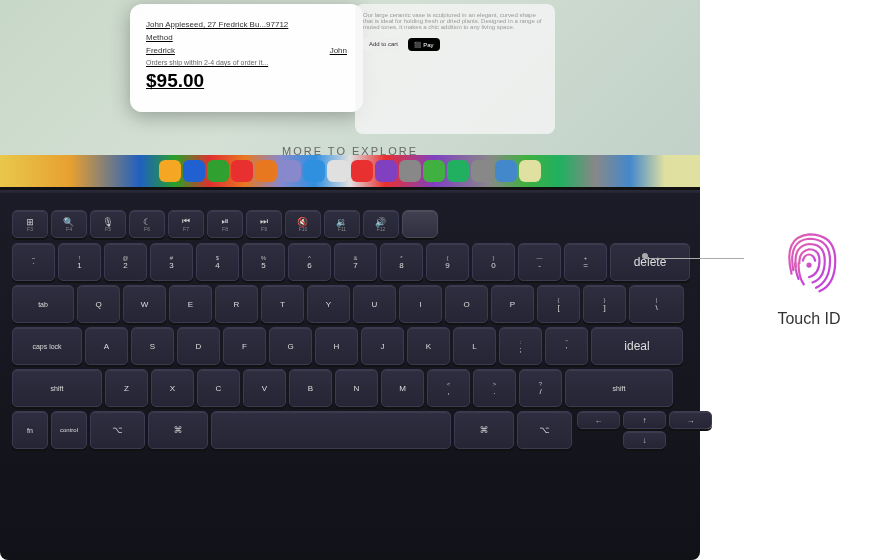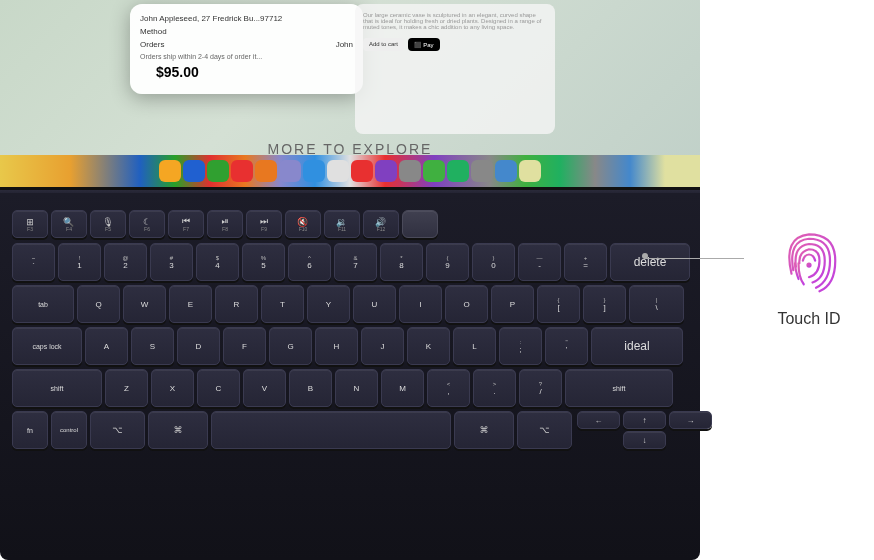--- a/index.html
+++ b/index.html
@@ -34,38 +34,39 @@
     }
 
     
     .apple-pay-modal {
       position: absolute;
       top: 4px;
       left: 130px;
       width: 233px;
       background: rgba(255,255,255,0.95);
       border-radius: 12px;
-      padding: 10px;
+      padding: 16px;
       box-shadow: 0 4px 20px rgba(0,0,0,0.3);
       font-size: 9px;
+      text-decoration: underline;
     }
 
     .modal-row {
       display: flex;
       justify-content: space-between;
       margin-bottom: 4px;
       color: #333;
       font-size: 8px;
     }
 
     .modal-price {
-      font-size: 14px;
+      font-size: 19px;
       font-weight: 700;
       color: #000;
-      margin: 4px 16px;
+      margin: 4px 0;
     }
 
     .modal-pay-btn {
       background: #000;
       color: #fff;
       border-radius: 6px;
       padding: 5px;
       text-align: center;
       font-size: 9px;
       margin-top: 5px;
@@ -85,21 +86,21 @@
       color: #444;
     }
 
     
     .more-explore {
       position: absolute;
       bottom: 30px;
       left: 0;
       right: 0;
       text-align: center;
-      font-size: 14px;
+      font-size: 11px;
       color: #666;
       letter-spacing: 2px;
     }
 
     
     .dock {
       position: absolute;
       bottom: 0;
       left: 0;
       right: 0;
@@ -332,21 +333,21 @@
   <div class="screen-content">
 
     <div class="apple-pay-modal">
       <div class="modal-row">
         <span>John Appleseed, 27 Fredrick Bu...97712</span>
       </div>
       <div class="modal-row">
         <span>Method</span>
       </div>
       <div class="modal-row">
-        <span>Orders</span>
+        <span>Fredrick</span>
         <span>John</span>
       </div>
       <div style="font-size:7px; color:#666; margin-bottom:4px;">Orders ship within 2-4 days of order it...</div>
       <div class="modal-price">$95.00</div>
     </div>
 
     <div class="product-area">
       <div style="font-size:6px; color:#999; margin-bottom:4px;">Our large ceramic vase is sculptured in an elegant, curved shape that is ideal for holding fresh or dried plants. Designed in a range of muted tones, it makes a chic addition to any living space.</div>
       <div style="display:flex; gap:4px; margin-top:8px;">
         <div style="background:#eee; border-radius:4px; padding:3px 6px; font-size:6px; color:#333;">Add to cart</div>

